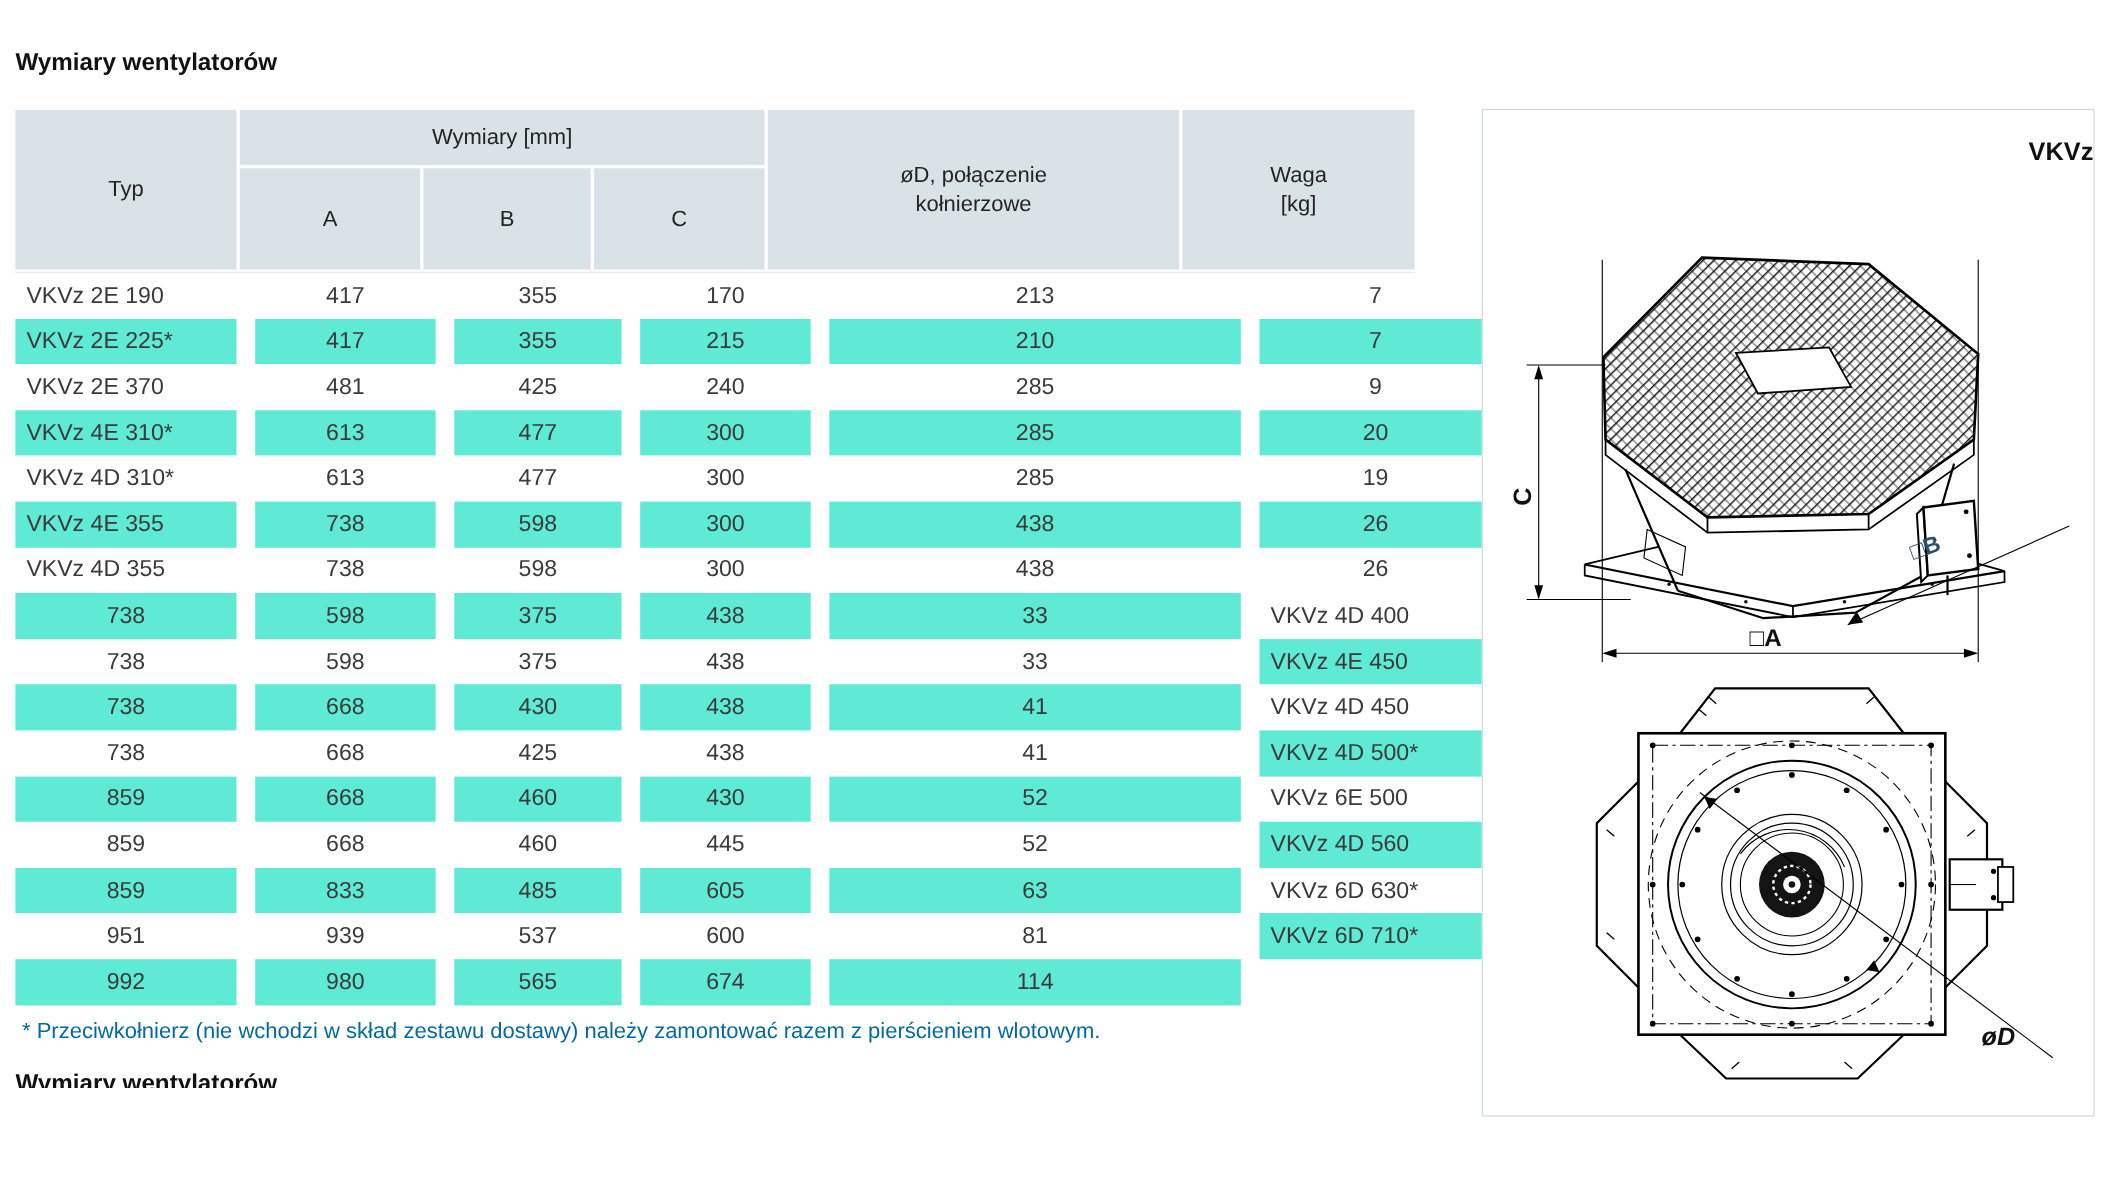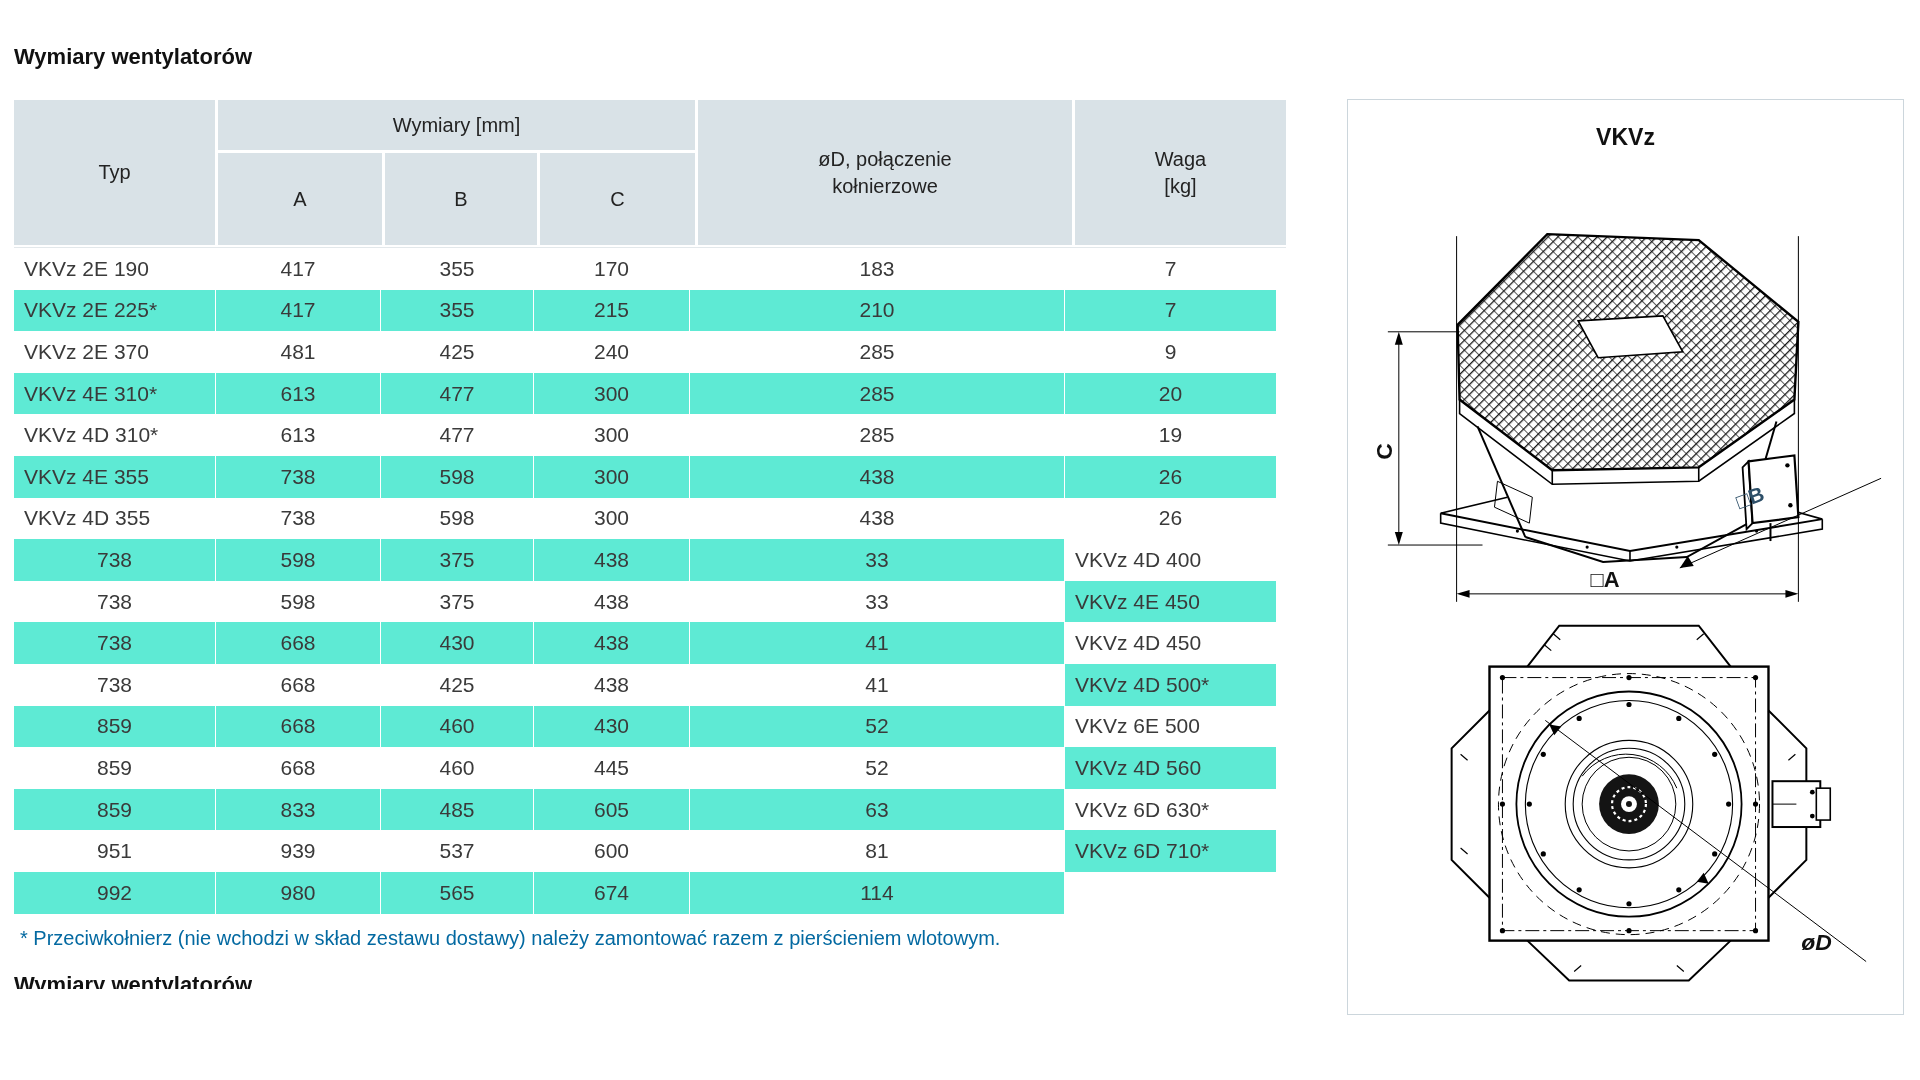--- a/index.html
+++ b/index.html
@@ -14,35 +14,35 @@
        column-gap:3px;grid-template-rows:50px 92px;row-gap:3px;}
   .hcell{background:#d9e2e7;display:flex;align-items:center;justify-content:center;
          font-size:20px;color:#232323;text-align:center;}
   .pre{white-space:pre-line;line-height:1.35;}
   .h-typ{grid-column:1;grid-row:1/3;}
   .h-wym{grid-column:2/5;grid-row:1;}
   .h-a{grid-column:2;grid-row:2;} .h-b{grid-column:3;grid-row:2;} .h-c{grid-column:4;grid-row:2;}
   .h-d{grid-column:5;grid-row:1/3;} .h-w{grid-column:6;grid-row:1/3;}
 
   .tbody{display:grid;grid-template-columns:201px 164px 152px 155px 374px 211px;
-         column-gap:1px;grid-auto-rows:41.6px;margin-top:2px;border-top:1px solid #e3e8eb;}
+         column-gap:17px;grid-auto-rows:41.6px;margin-top:2px;border-top:1px solid #e3e8eb;}
   .cell{display:flex;align-items:center;font-size:21px;color:#3a3a3a;}
   .cell.t{justify-content:flex-start;padding-left:10px;}
   .cell.n{justify-content:center;}
   .cell.alt{background:#5eead4;}
 
   .footnote{position:absolute;left:20px;top:927px;font-size:20px;color:#0369a1;}
 
   .clipped-heading{position:absolute;left:14px;top:974px;height:15px;overflow:hidden;
                    font-size:22px;font-weight:bold;color:#111;line-height:22px;}
 
   
   .panel{position:absolute;left:1347px;top:99px;width:557px;height:916px;
          border:1px solid #ccd6dc;background:#fff;box-sizing:border-box;}
-  .panel-title{position:absolute;left:0;top:24px;width:100%;text-align:center;
+  .panel-title{position:absolute;left:0;top:24px;width:100%;text-align:right;
                font-size:23px;font-weight:bold;color:#111;}
   .panel svg{position:absolute;left:0;top:0;width:555px;height:914px;}
 </style>
 </head>
 <body>
 
 <div class="page-title">Wymiary wentylatorów</div>
 
 <div class="tbl">
   <div class="hdr">
@@ -54,21 +54,21 @@
     <div class="hcell h-d pre">øD, połączenie
 kołnierzowe</div>
     <div class="hcell h-w pre">Waga
 [kg]</div>
   </div>
   <div class="tbody">
       <div class="cell t">VKVz 2E 190</div>
       <div class="cell n">417</div>
       <div class="cell n">355</div>
       <div class="cell n">170</div>
-      <div class="cell n">183</div>
+      <div class="cell n">213</div>
       <div class="cell n">7</div>
       <div class="cell t alt">VKVz 2E 225*</div>
       <div class="cell n alt">417</div>
       <div class="cell n alt">355</div>
       <div class="cell n alt">215</div>
       <div class="cell n alt">210</div>
       <div class="cell n alt">7</div>
       <div class="cell t">VKVz 2E 370</div>
       <div class="cell n">481</div>
       <div class="cell n">425</div>

